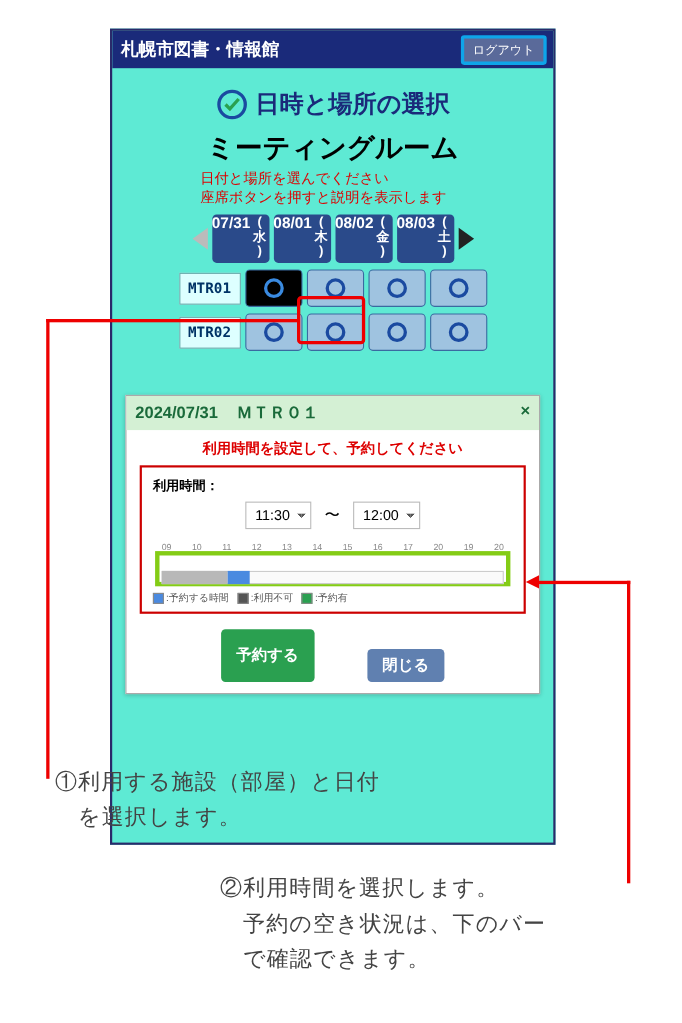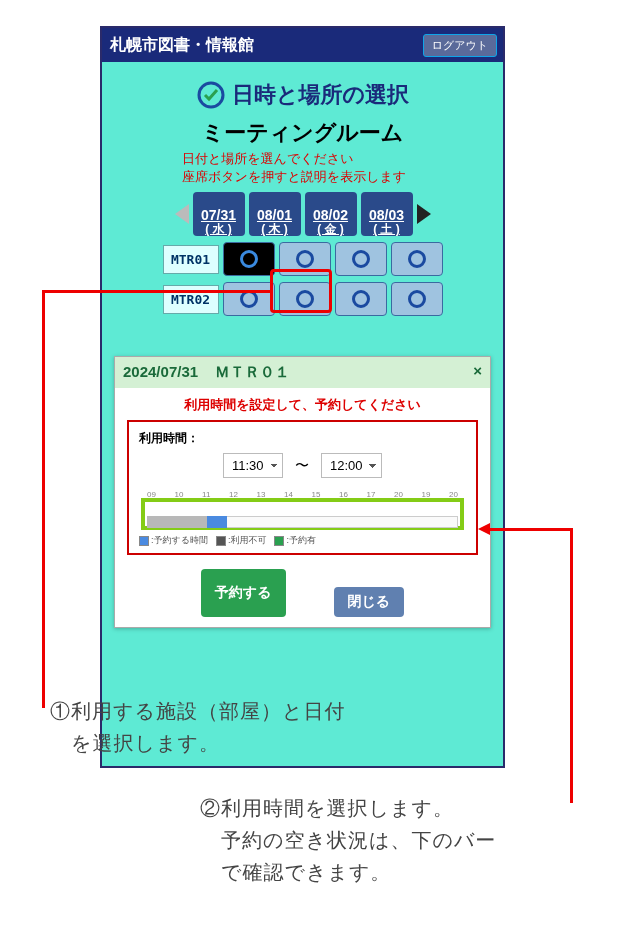--- a/index.html
+++ b/index.html
@@ -27,41 +27,41 @@
     color: #fff;
     display: flex;
     align-items: center;
     justify-content: space-between;
     padding: 0 6px 0 8px;
     font-weight: bold;
     font-size: 16px;
   }
   .logout-btn {
     background: #5a6a9a;
-    border: 1px solid #0ea5e9;
+    border: 3px solid #0ea5e9;
     color: #fff;
     font-size: 11px;
     padding: 3px 8px;
     border-radius: 3px;
     cursor: pointer;
   }
   .heading {
     display: flex;
     align-items: center;
     justify-content: center;
     gap: 6px;
     margin: 18px 0 8px;
     color: #1a2a7a;
     font-size: 22px;
     font-weight: bold;
   }
   .heading-icon svg { display:block; }
   .section-title {
     text-align: center;
-    font-size: 22px;
+    font-size: 25px;
     font-weight: bold;
     margin: 6px 0 2px;
   }
   .hint1, .hint2 {
     text-align: left;
     color: #d00;
     font-size: 13px;
     margin-left: 80px;
     line-height: 1.4;
   }
@@ -79,24 +79,23 @@
   .arrow-left { border-top: 10px solid transparent; border-bottom: 10px solid transparent; border-right: 14px solid #bbb; }
   .arrow-right{ border-top:10px solid transparent; border-bottom:10px solid transparent; border-left:14px solid #222; }
   .date-cell {
     width: 52px; height: 44px;
     background: #2a4a8a;
     color: #fff;
     border-radius: 4px;
     font-size: 14px;
     font-weight: bold;
     text-align: center;
-    display: flex; flex-direction: column; justify-content: flex-end;
+    display: flex; flex-direction: row; justify-content: flex-start;
     line-height: 1.1;
     cursor: pointer;
-    text-decoration: underline;
   }
   .date-sub { font-size: 12px; }
   .grid {
     display: grid;
     grid-template-columns: 56px repeat(4, 52px);
     gap: 6px 4px;
     justify-content: center;
     align-items: center;
     margin-top: 2px;
   }

